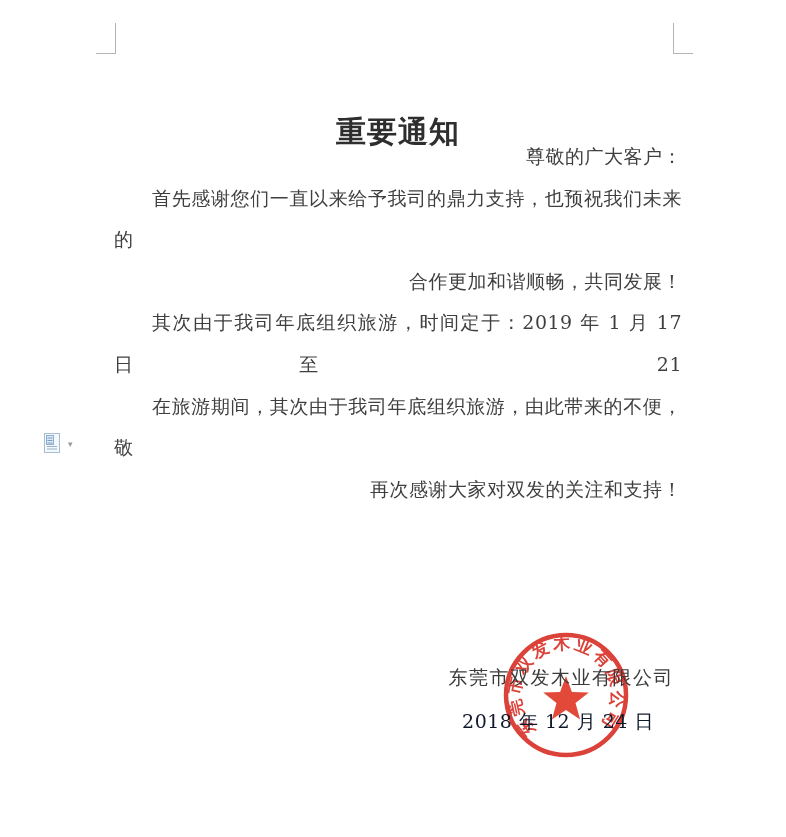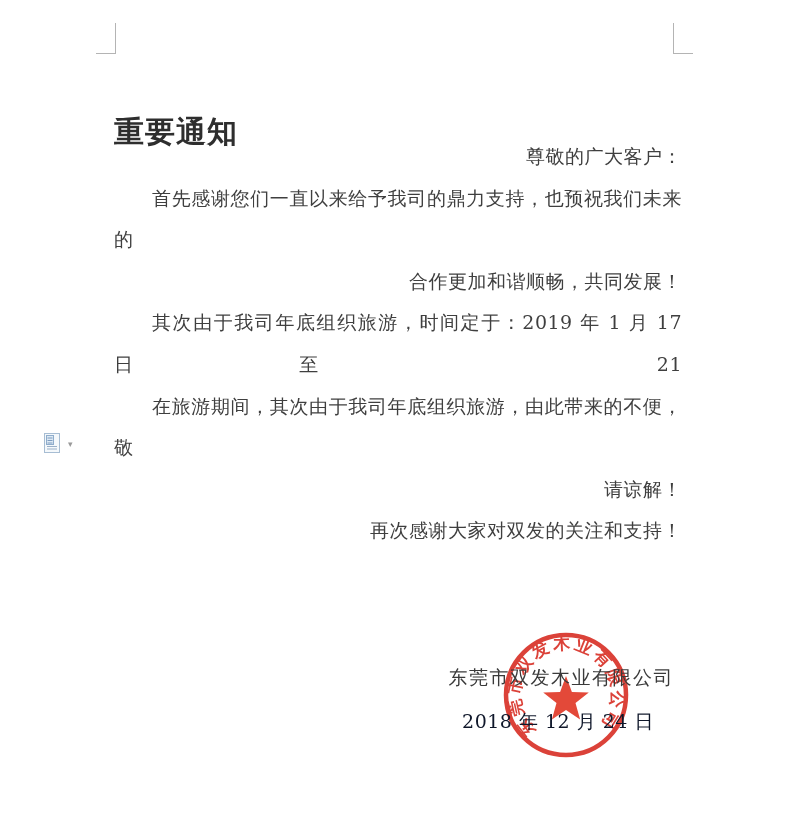--- a/index.html
+++ b/index.html
@@ -11,21 +11,21 @@
     font-family:"DejaVu Serif","Liberation Serif",serif;
     color:#3f3f3f;
   }
   
   .crop{position:absolute;width:19px;height:30px;}
   .crop.tl{left:96px;top:23px;border-right:1px solid #b4b4b4;border-bottom:1px solid #b4b4b4;}
   .crop.tr{left:673px;top:23px;border-left:1px solid #b4b4b4;border-bottom:1px solid #b4b4b4;}
 
   .doc-title{
     position:absolute;left:114px;top:92px;width:568px;
-    text-align:left;
+    text-align:center;
     font-size:30px;font-weight:bold;color:#2e2e2e;
     letter-spacing:1px;
   }
   .body-block{
     position:absolute;left:114px;top:136px;width:568px;
     font-size:19px;line-height:41.6px;
     letter-spacing:0.5px;
   }
   .line{width:100%;text-align:right;}
   .line.indent{text-indent:38px;}
@@ -70,21 +70,20 @@
   <div class="crop tr"></div>
 
   <h1 class="doc-title">重要通知</h1>
 
   <div class="body-block">
     <div class="line">尊敬的广大客户：</div>
     <div class="line indent fill">首先感谢您们一直以来给予我司的鼎力支持，也预祝我们未来的</div>
     <div class="line">合作更加和谐顺畅，共同发展！</div>
     <div class="line indent fill">其次由于我司年底组织旅游，时间定于：2019 年 1 月 17 日至 21</div>
     <div class="line indent fill">在旅游期间，其次由于我司年底组织旅游，由此带来的不便，敬</div>
-    <div class="line">请谅解！</div>
     <div class="line indent">再次感谢大家对双发的关注和支持！</div>
   </div>
 
   <div class="paste-widget">
     <svg class="paste-doc" width="17" height="21" viewBox="0 0 17 21">
       <rect x="0.5" y="0.5" width="15" height="19" fill="#f4f8fb" stroke="#a7bdd3"></rect>
       <rect x="2.5" y="2.5" width="7" height="9" fill="#dde9f4" stroke="#8fadcc"></rect>
       <line x1="3.5" y1="5" x2="8.5" y2="5" stroke="#7d9cc0" stroke-width="1"></line>
       <line x1="3.5" y1="7.5" x2="8.5" y2="7.5" stroke="#7d9cc0" stroke-width="1"></line>
       <line x1="3.5" y1="10" x2="8.5" y2="10" stroke="#7d9cc0" stroke-width="1"></line>

